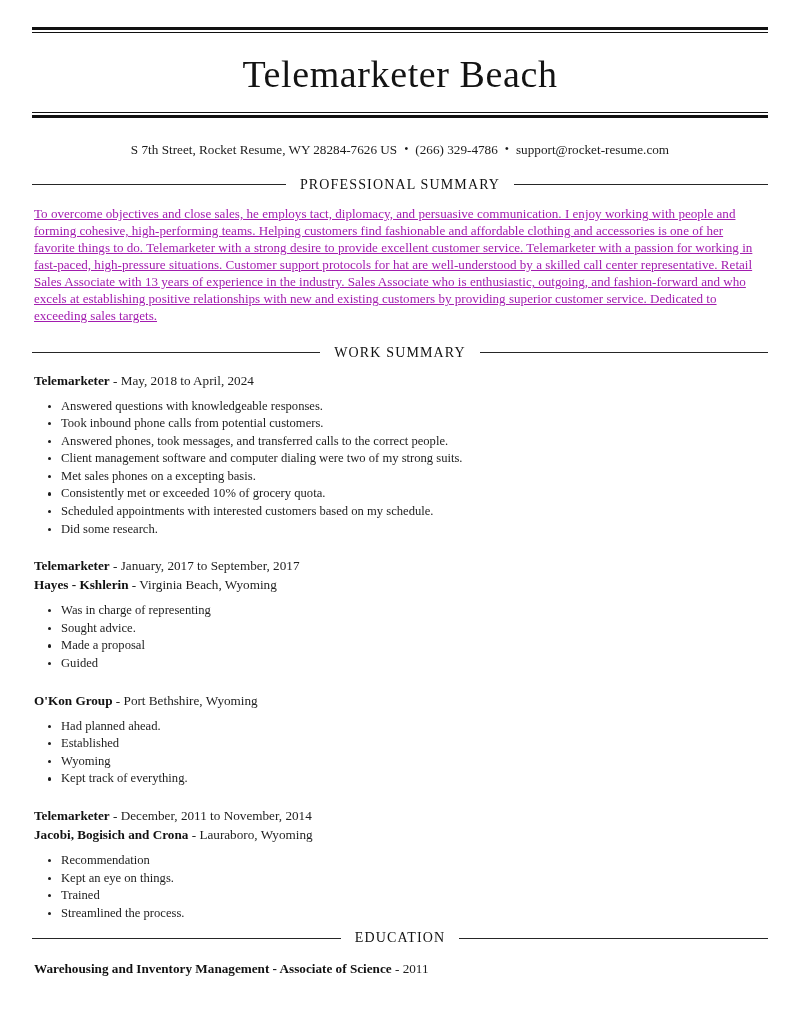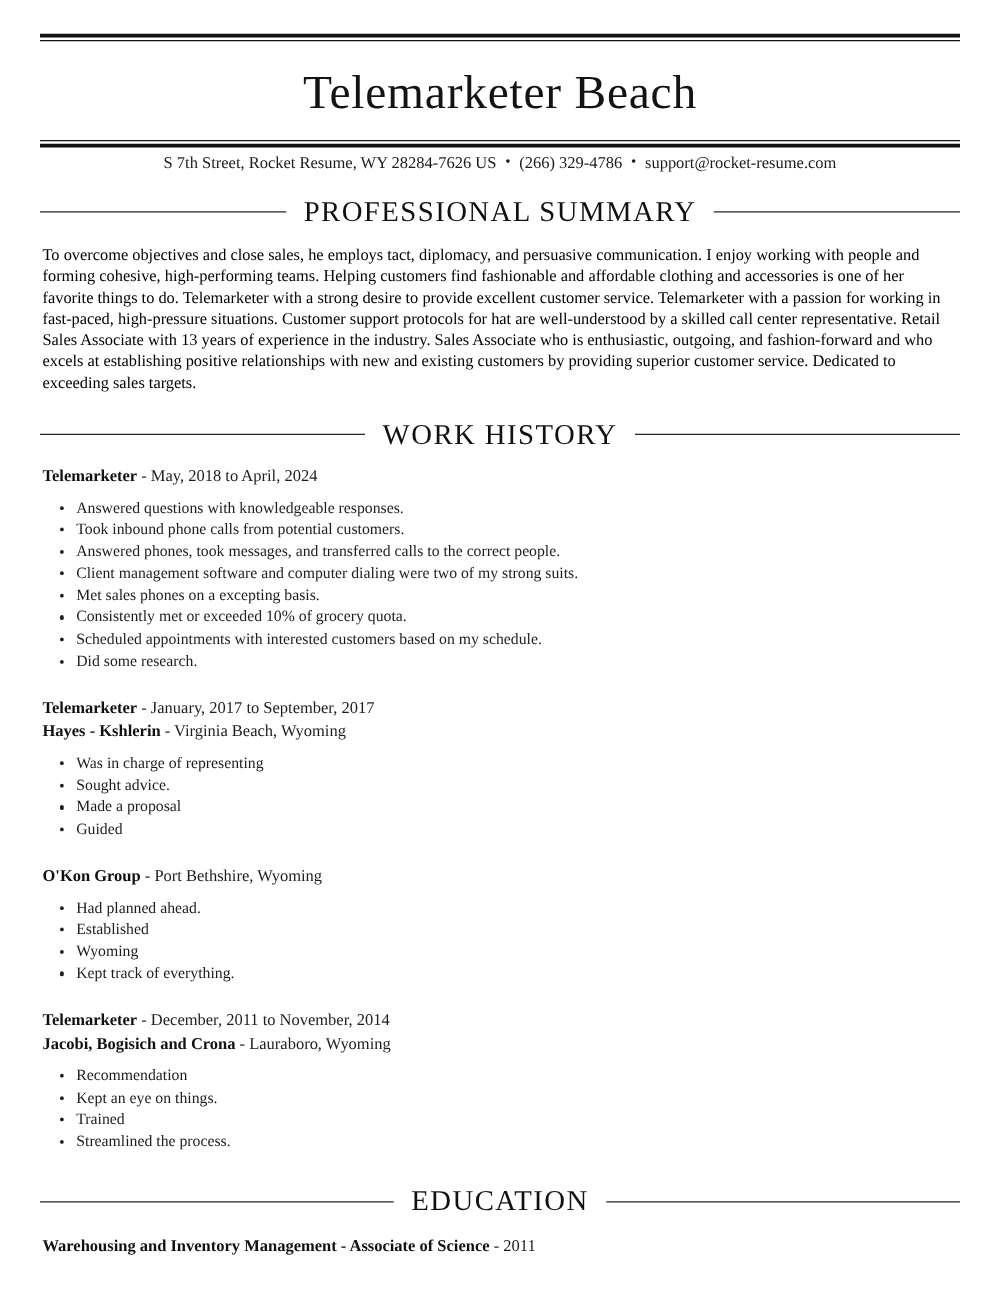--- a/index.html
+++ b/index.html
@@ -44,21 +44,21 @@
   .header-rule-bottom {
     border-top: 1px solid #111111;
     border-bottom: 3px solid #111111;
     height: 2px;
     box-sizing: content-box;
   }
   .contact-line {
     text-align: center;
     font-size: 13.2px;
     line-height: 1.2;
-    padding-top: 4px;
+    padding-top: 24px;
     color: #1b1b1b;
     white-space: nowrap;
   }
   .contact-sep {
     display: inline-block;
     padding: 0 7px;
     font-size: 12px;
     vertical-align: 1px;
   }
 
@@ -69,36 +69,37 @@
     gap: 14px;
     margin-top: 19px;
   }
   .section-head .rule {
     flex: 1 1 auto;
     height: 0;
     border-top: 1px solid #262626;
   }
   .section-head .label {
     flex: 0 0 auto;
-    font-size: 23px;
+    font-size: 14px;
     letter-spacing: 1.15px;
     white-space: nowrap;
     color: #111111;
   }
   .section-head.work { margin-top: 20px; }
-  .section-head.edu  { margin-top: 26px; justify-content: center; }
+  .section-head.edu  { margin-top: 8px; justify-content: center; }
 
   
   .summary {
     font-size: 13.1px;
     line-height: 17.1px;
     text-align: left;
     margin: 12px 0 0 0;
     padding: 0 2px 0 2px;
-    color: #000000;
+    color: #a21caf;
+    text-decoration: underline;
   }
 
   
   .jobs { margin-top: 10px; }
   .job { margin-bottom: 0; }
   .job + .job { margin-top: 18px; }
   .job-line {
     font-size: 13.2px;
     line-height: 19px;
     color: #1d1d1d;
@@ -153,21 +154,21 @@
 
   <div class="section-head summary-head">
     <span class="rule"></span>
     <span class="label">PROFESSIONAL SUMMARY</span>
     <span class="rule"></span>
   </div>
   <p class="summary">To overcome objectives and close sales, he employs tact, diplomacy, and persuasive communication. I enjoy working with people and forming cohesive, high-performing teams. Helping customers find fashionable and affordable clothing and accessories is one of her favorite things to do. Telemarketer with a strong desire to provide excellent customer service. Telemarketer with a passion for working in fast-paced, high-pressure situations. Customer support protocols for hat are well-understood by a skilled call center representative. Retail Sales Associate with 13 years of experience in the industry. Sales Associate who is enthusiastic, outgoing, and fashion-forward and who excels at establishing positive relationships with new and existing customers by providing superior customer service. Dedicated to exceeding sales targets.</p>
 
   <div class="section-head work">
     <span class="rule"></span>
-    <span class="label">WORK HISTORY</span>
+    <span class="label">WORK SUMMARY</span>
     <span class="rule"></span>
   </div>
 
   <div class="jobs">
 
     <div class="job">
       <div class="job-line">
         <span class="strong">Telemarketer</span>
         <span>-</span>
         <span>May, 2018 to April, 2024</span>

